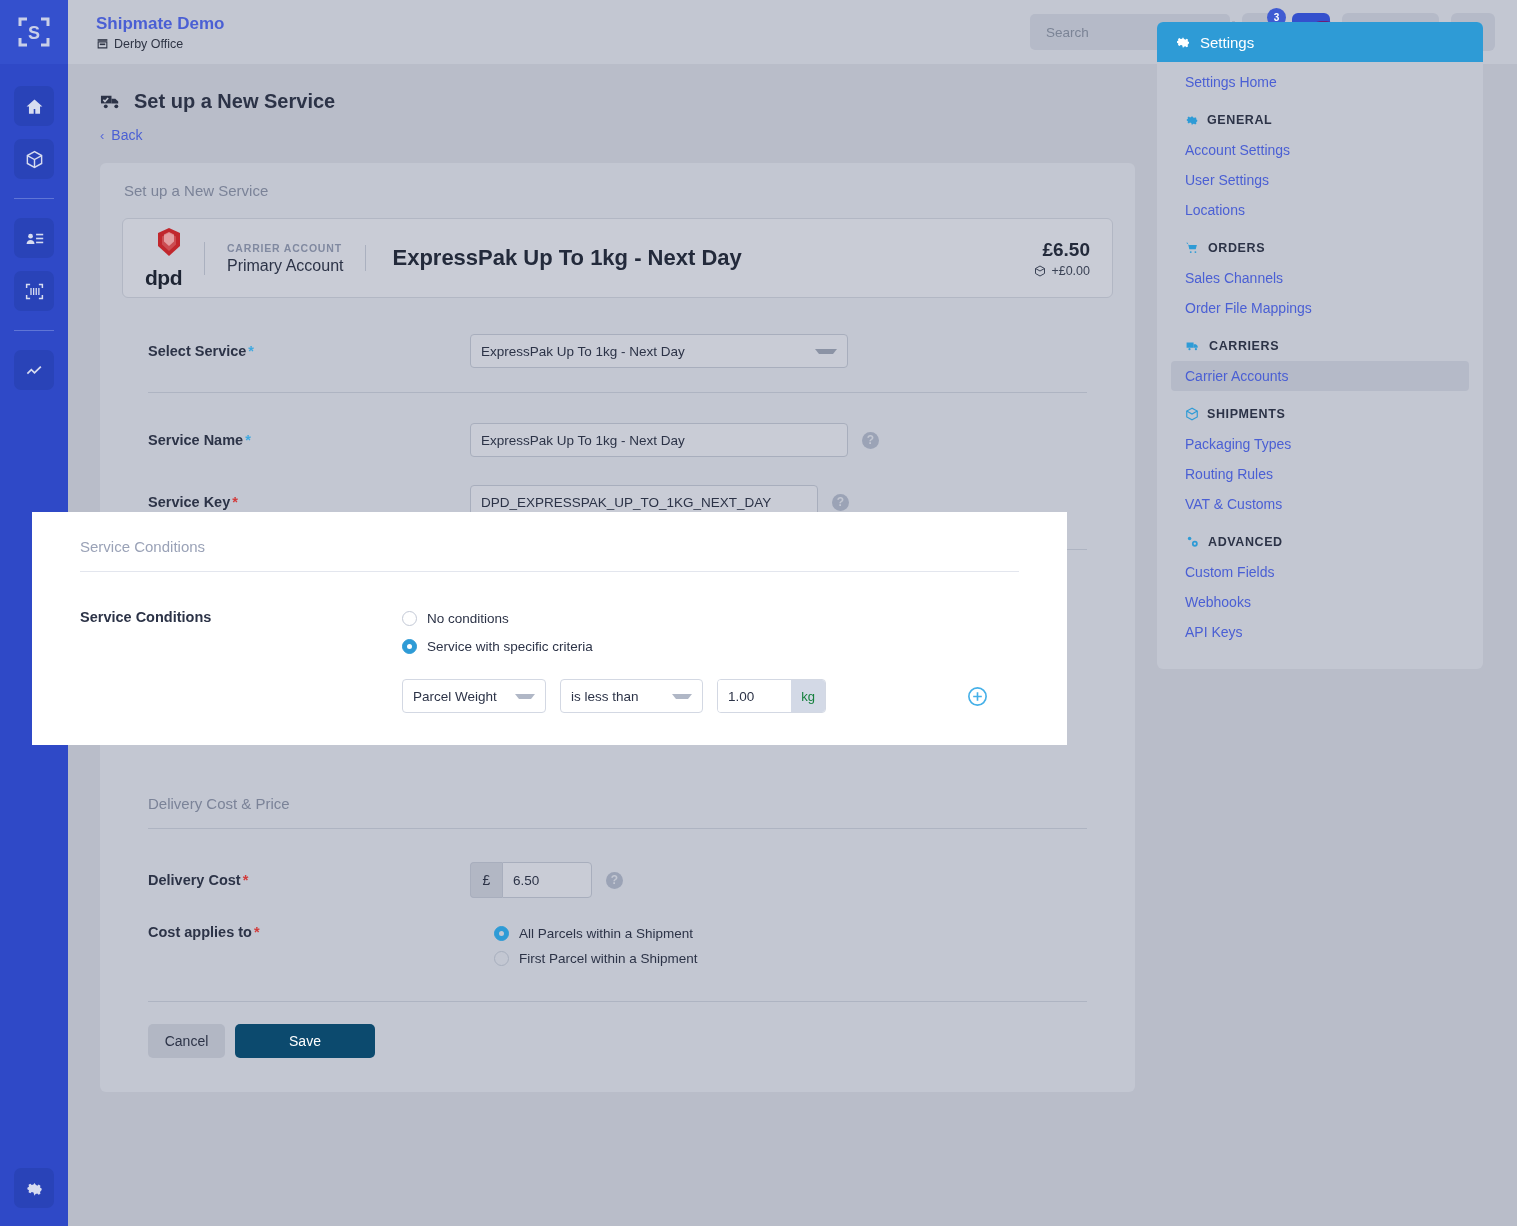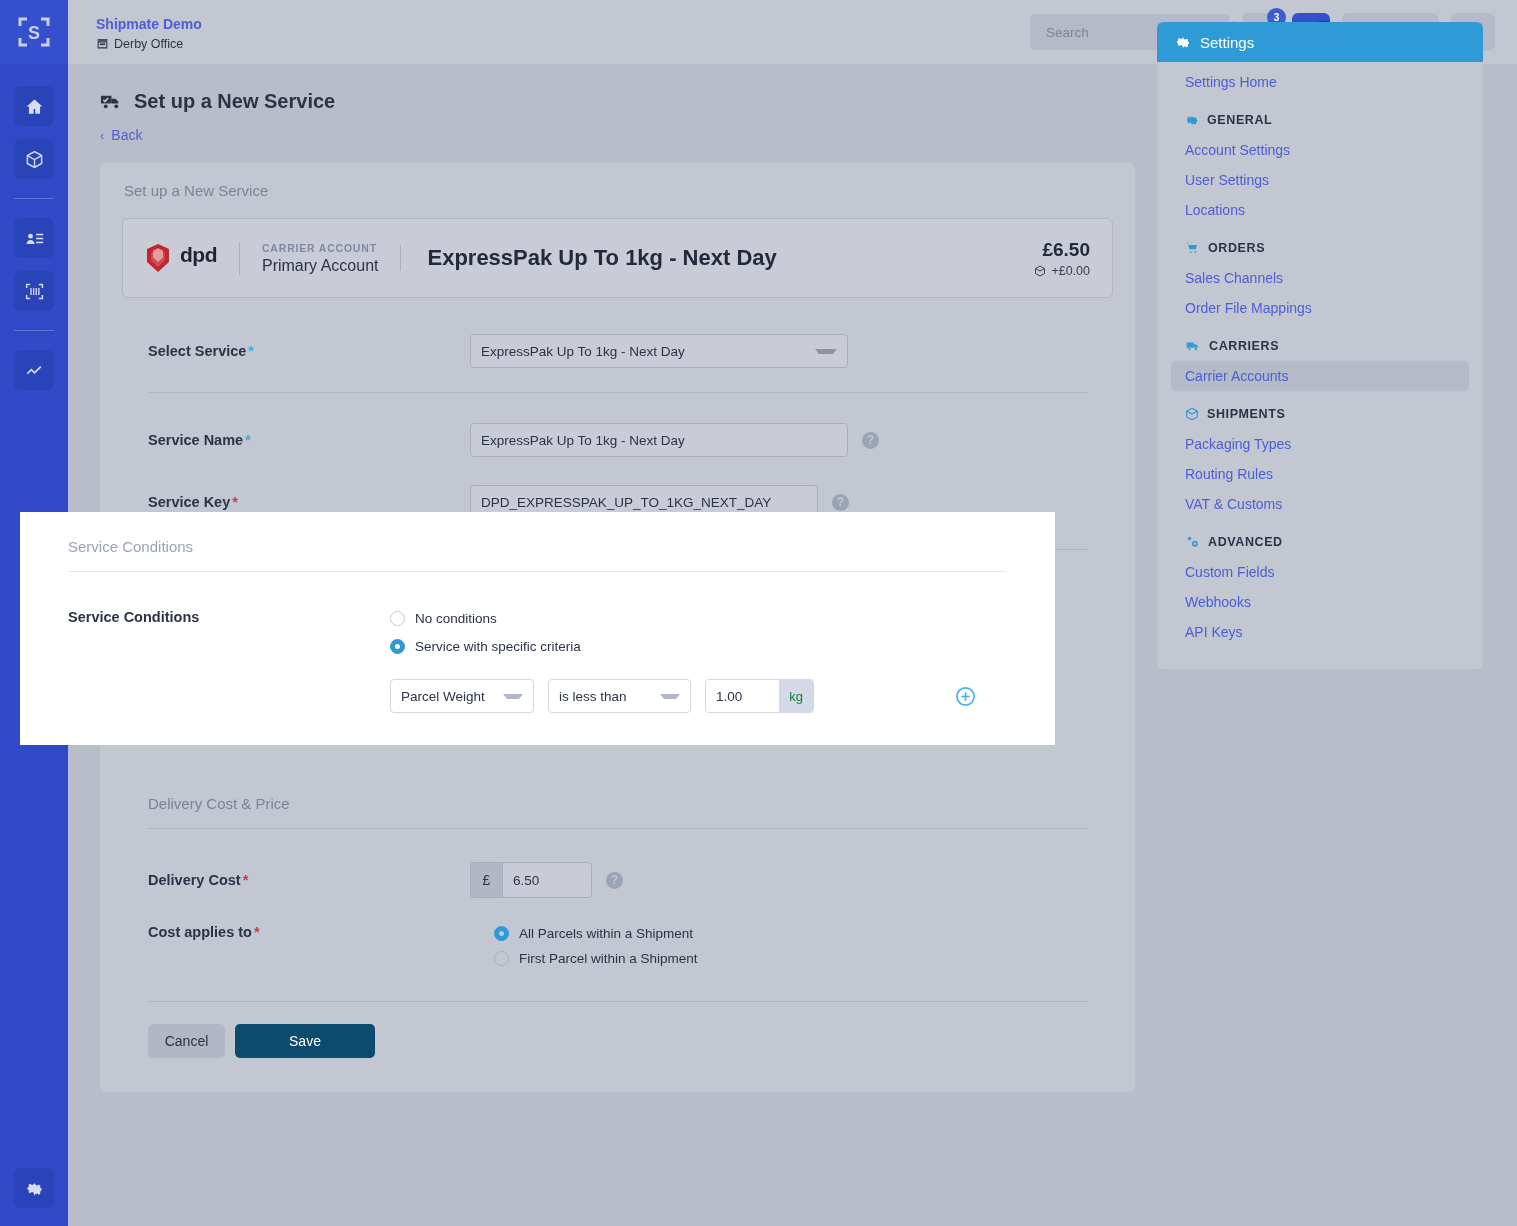--- a/index.html
+++ b/index.html
@@ -26,21 +26,21 @@
   }
   .rail-sep { width: 40px; height: 1px; background: #5f75d6; margin: 6px 0; }
   .rail-bottom { position: absolute; bottom: 18px; }
   
   .topbar {
     position: absolute; left: 68px; top: 0; right: 0; height: 64px;
     background: #c3c7d2;
     display: flex; align-items: center;
   }
   .brand { margin-left: 28px; }
-  .brand-title { color: #4a5fd4; font-size: 14px; font-weight: bold; line-height: 20px; }
+  .brand-title { color: #4a5fd4; font-size: 17px; font-weight: bold; line-height: 20px; }
   .brand-sub { color: #2f3545; font-size: 12.5px; display: flex; align-items: center; gap: 5px; margin-top: 3px; }
   .top-right { margin-left: auto; display: flex; align-items: center; gap: 12px; margin-right: 22px; }
   .search {
     width: 200px; height: 36px; background: #b5bac8; border-radius: 5px;
     display: flex; align-items: center; padding: 17px 8px; gap: 8px;
   }
   .search input {
     border: 0; background: transparent; outline: none; flex: 1;
     font-family: "Liberation Sans", sans-serif; font-size: 13.5px; color: #3a4255;
   }
@@ -75,21 +75,21 @@
   .page-title { display: flex; align-items: center; gap: 11px; font-size: 20px; font-weight: bold; color: #2c3347; }
   .back { margin-top: 14px; display: flex; align-items: center; gap: 7px; color: #4a5fd4; font-size: 14px; }
   .chev { color: #5a6cd8; font-size: 13px; }
   
   .card { margin: 20px 0 0 32px; width: 1035px; background: #c3c7d2; border-radius: 6px; padding-bottom: 34px; }
   .card-head { padding: 19px 24px; font-size: 15px; color: #7b8398; }
   .svc-banner {
     margin: 0 22px; background: #c9ccd6; border: 1px solid #b2b7c4; border-radius: 6px;
     height: 80px; display: flex; align-items: center; padding: 0 22px;
   }
-  .dpd-logo { display: flex; align-items: flex-start; gap: 9px; padding-right: 22px; }
+  .dpd-logo { display: flex; align-items: flex-end; gap: 9px; padding-right: 22px; flex-direction: column; }
   .dpd-text { font-size: 21px; font-weight: bold; color: #1d2433; letter-spacing: -0.5px; }
   .acct { border-left: 1px solid #aab0bf; padding: 0 22px; }
   .acct-label { font-size: 10.5px; font-weight: bold; letter-spacing: 0.8px; color: #8089a0; }
   .acct-name { font-size: 16px; color: #2c3347; margin-top: 3px; }
   .svc-name { border-left: 1px solid #aab0bf; padding-left: 26px; font-size: 22px; font-weight: bold; color: #232a3b; }
   .price-box { margin-left: auto; text-align: right; }
   .price { font-size: 19px; font-weight: bold; color: #232a3b; }
   .price-sub { font-size: 12.5px; color: #3a4255; display: flex; align-items: center; justify-content: flex-end; gap: 5px; margin-top: 3px; }
   
   .form { padding: 0 48px; }
@@ -105,21 +105,21 @@
   .sel .dd { margin-left: auto; width: 0; height: 0; border-left: 4px solid transparent; border-right: 4px solid transparent; border-top: 5px solid #8b93a5; padding-left: 14px; }
   .fld {
     height: 34px; background: #c9ccd6; border: 1px solid #a8aebd; border-radius: 4px;
     display: flex; align-items: center; padding: 0 10px; font-size: 13.5px; color: #2c3347;
   }
   .help { width: 17px; height: 17px; border-radius: 50%; background: #9ba3b6; color: #c3c7d2; font-size: 12px; font-weight: bold; display: flex; align-items: center; justify-content: center; }
   .hr { height: 1px; background: #aeb4c2; margin: 14px 0; }
   .sec-title { font-size: 15px; color: #7b8398; padding: 0 0 0 0; }
   
   .spotlight {
-    position: absolute; left: 20px; top: 512px; width: 1035px; height: 233px;
+    position: absolute; left: 32px; top: 512px; width: 1035px; height: 233px;
     background: #ffffff;
   }
   .spot-inner { padding: 26px 48px 0 48px; }
   .spot-inner .sec-title { color: #9aa2b7; }
   .spot-inner .hr { background: #e3e6ee; }
   .spot-inner .row-lbl { color: #2c3347; }
   .spot-sel {
     height: 34px; background: #fff; border: 1px solid #d3d8e3; border-radius: 4px;
     display: flex; align-items: center; padding: 0 10px; font-size: 13.5px; color: #2c3347;
   }

